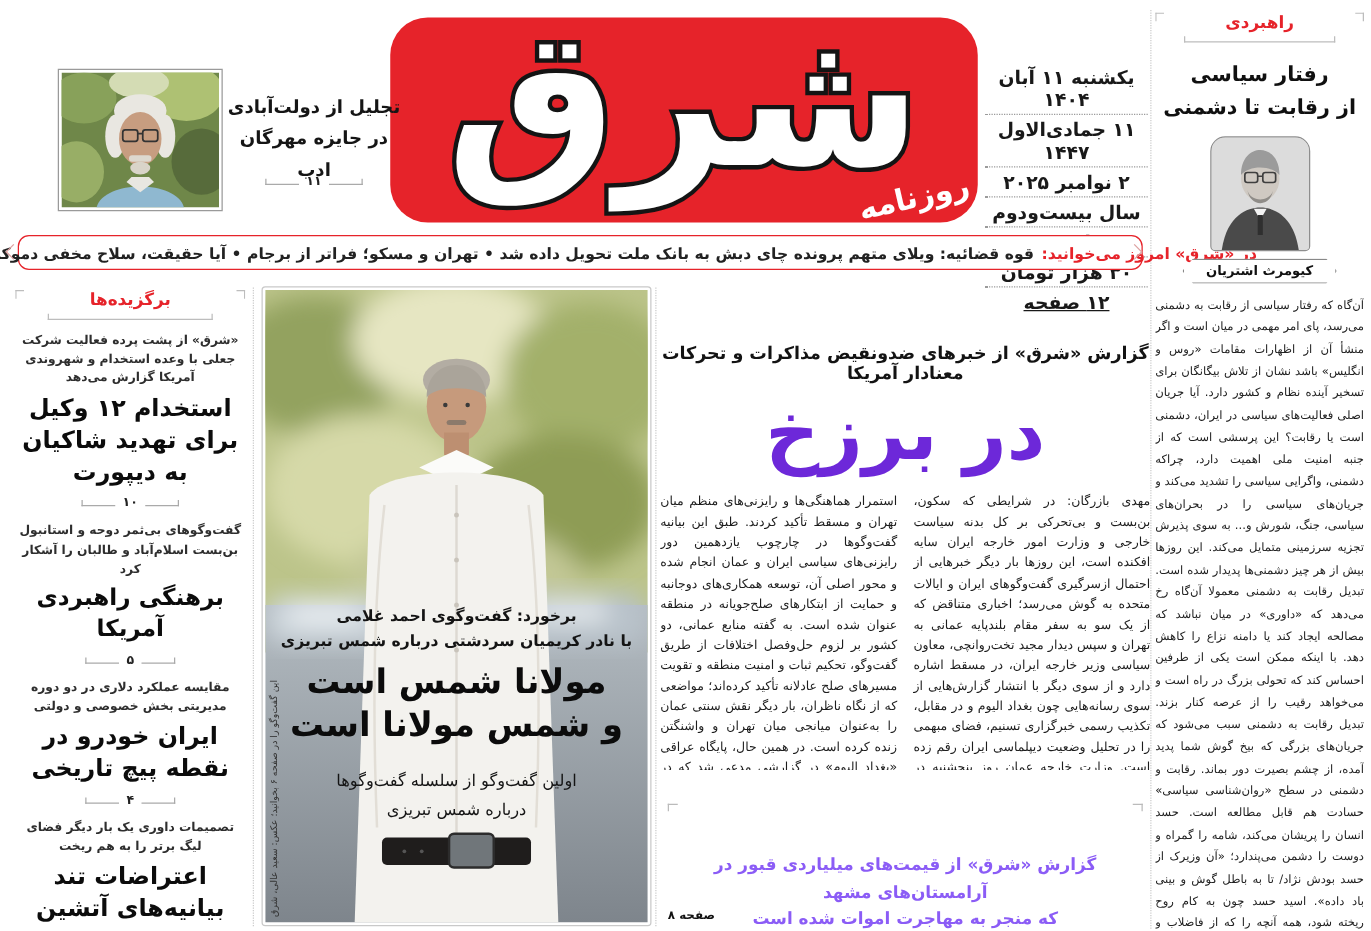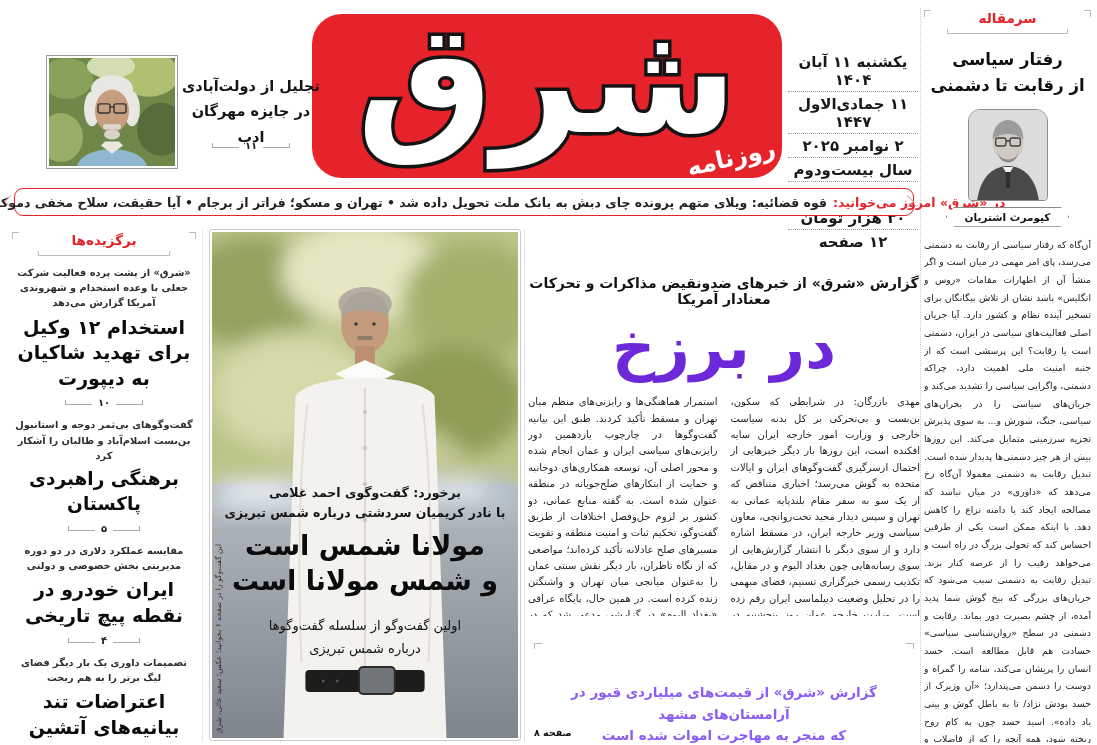--- a/index.html
+++ b/index.html
@@ -14,21 +14,21 @@
   .masthead { position:absolute; left:312px; top:14px; width:470px; height:164px;
     background:#e6232a; border-radius:30px; }
   .logo-svg { position:absolute; left:0; top:-34px; width:470px; height:214px; overflow:visible; }
   .logo-svg text { font-family:"DejaVu Sans",sans-serif; font-weight:bold; }
   .rooznameh { position:absolute; right:6px; bottom:6px; color:#fff; font-size:24px;
     font-weight:bold; transform:rotate(-13deg); }
 
   .dateline { position:absolute; left:788px; top:50px; width:130px; }
   .dateline .drow { border-bottom:1px dotted #9b9b9b; font-size:15px; font-weight:bold;
     text-align:center; padding:3px 0 2px; color:#191919; }
-  .dateline .drow:last-child { border-bottom:none; }
+  .dateline .drow:last-child { border-bottom:none;text-decoration:underline; }
 
   
   .award-photo { position:absolute; left:46px; top:55px; width:132px; height:114px;
     border:1px solid #9a9a9a; background:#fff; padding:2px; }
   .award-photo svg { width:100%; height:100%; display:block; }
   .award-text { position:absolute; left:182px; top:74px; width:138px; text-align:center;
     font-weight:bold; font-size:14.5px; line-height:1.75; color:#151515; }
   .award-pm { position:absolute; left:182px; top:140px; width:138px; }
 
   
@@ -188,21 +188,21 @@
     <div>
       <div class="h-kicker">«شرق» از پشت پرده فعالیت شرکت جعلی با وعده استخدام و شهروندی آمریکا گزارش می‌دهد</div>
       <div class="h-head">استخدام ۱۲ وکیل برای تهدید شاکیان به دیپورت</div>
       <div class="pmark">
           <span>۱۰</span>
         </div>
     </div>
 
     <div>
       <div class="h-kicker">گفت‌وگوهای بی‌ثمر دوحه و استانبول بن‌بست اسلام‌آباد و طالبان را آشکار کرد</div>
-      <div class="h-head small">برهنگی راهبردی پاکستان</div>
+      <div class="h-head small">برهنگی راهبردی آمریکا</div>
       <div class="pmark">
           <span>۵</span>
         </div>
     </div>
 
     <div>
       <div class="h-kicker">مقایسه عملکرد دلاری در دو دوره مدیریتی بخش خصوصی و دولتی</div>
       <div class="h-head">ایران خودرو در نقطه پیچ تاریخی</div>
       <div class="pmark">
           <span>۴</span>
@@ -305,21 +305,21 @@
       <div>گزارش «شرق» از قیمت‌های میلیاردی قبور در آرامستان‌های مشهد</div>
       <div>که منجر به مهاجرت اموات شده است</div>
     </div>
     <div class="cem-head">مرگ طبقاتی</div>
     <div class="cem-page">صفحه ۸</div>
   </div>
 
   <div class="editorial">
     <span class="cm tl" style="left:0;top:0;"></span>
     <span class="cm tr" style="right:0;top:0;"></span>
-    <div class="sec-head">سرمقاله</div>
+    <div class="sec-head">راهبردی</div>
     <div class="sec-rule"></div>
     <div class="ed-title">
       <div>رفتار سیاسی</div>
       <div>از رقابت تا دشمنی</div>
     </div>
     <div class="ed-photo">
       <svg viewBox="0 0 76 90" preserveAspectRatio="none">
         <rect width="76" height="90" fill="#dcdcdc"></rect>
         <ellipse cx="38" cy="33" rx="15" ry="18" fill="#cfc9c2"></ellipse>
         <path d="M23,30 C23,16 31,10 38,10 C45,10 53,16 53,30 C47,22 29,22 23,30 Z" fill="#9b9b9b"></path>

